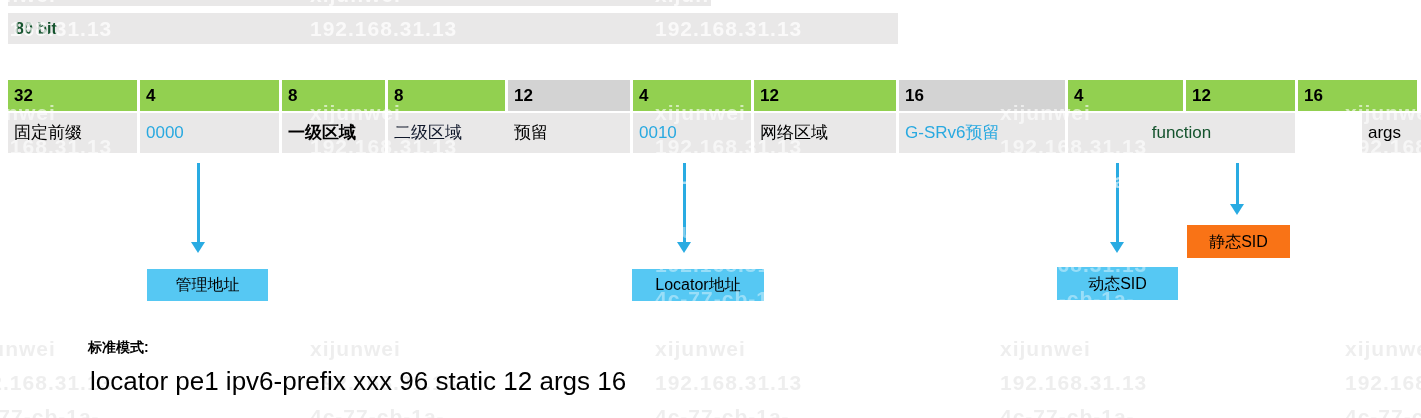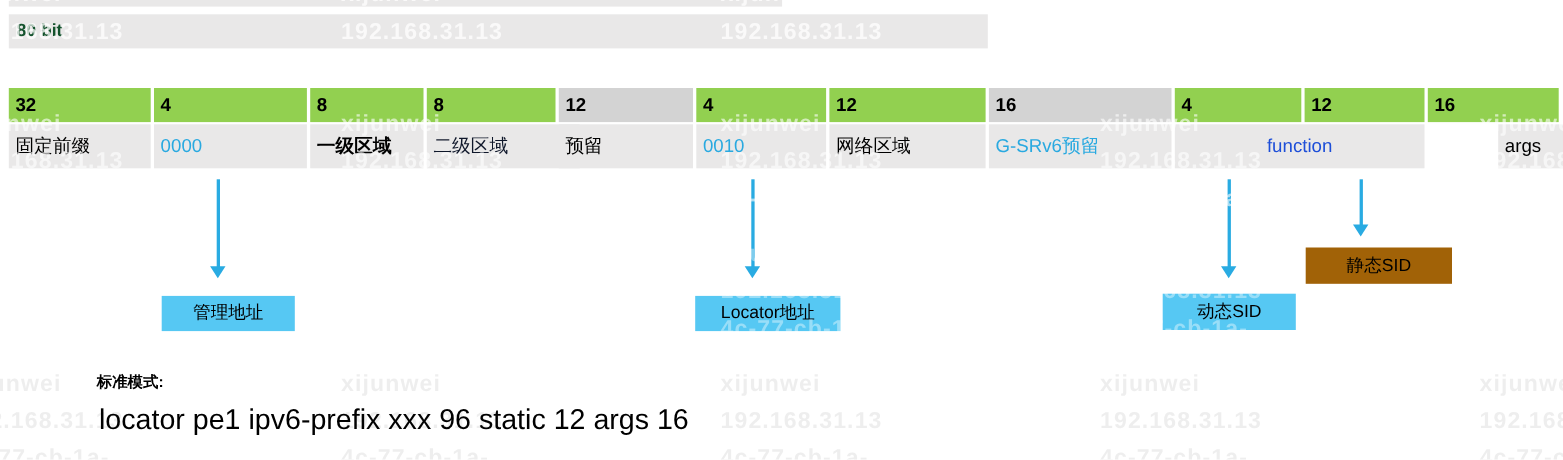--- a/index.html
+++ b/index.html
@@ -61,36 +61,36 @@
     </div>
   <div id="labels-row">
       <div class="label-cell" style="left: 8px; width: 129px; background: rgb(233, 232, 232); color: rgb(0, 0, 0);">固定前缀</div>
       <div class="label-cell" style="left: 140px; width: 139px; background: rgb(233, 232, 232); color: rgb(41, 169, 224);">0000</div>
       <div class="label-cell" style="left: 282px; width: 103px; background: rgb(233, 232, 232); color: rgb(0, 0, 0); font-weight: bold;">一级区域</div>
       <div class="label-cell" style="left: 388px; width: 139px; background: rgb(233, 232, 232); color: #0f172a;">二级区域</div>
       <div class="label-cell" style="left: 508px; width: 122px; background: rgb(233, 232, 232); color: rgb(0, 0, 0);">预留</div>
       <div class="label-cell" style="left: 633px; width: 118px; background: rgb(233, 232, 232); color: rgb(41, 169, 224);">0010</div>
       <div class="label-cell" style="left: 754px; width: 142px; background: rgb(233, 232, 232); color: rgb(0, 0, 0);">网络区域</div>
       <div class="label-cell" style="left: 899px; width: 166px; background: rgb(233, 232, 232); color: rgb(41, 169, 224);">G-SRv6预留</div>
-      <div class="label-cell center" style="left: 1068px; width: 227px; background: rgb(233, 232, 232); color: #1d4ed8;">function</div>
+      <div class="label-cell center" style="left: 1068px; width: 227px; background: rgb(233, 232, 232); color: #14532d;">function</div>
       <div class="label-cell" style="left: 1362px; width: 119px; background: rgb(233, 232, 232); color: rgb(0, 0, 0);">args</div>
     </div>
   <div id="callouts-layer">
       <div class="arrow-line" style="left: 197px; top: 163px; height: 80px; background: rgb(41, 171, 226);"></div>
       <div class="arrow-head" style="left: 191px; top: 242px; border-top: 11px solid rgb(41, 171, 226);"></div>
       <div class="callout-box" style="left: 147px; top: 269px; width: 121px; height: 32px; line-height: 32px; background: rgb(86, 200, 243);">管理地址</div>
       <div class="arrow-line" style="left: 683px; top: 163px; height: 80px; background: rgb(41, 171, 226);"></div>
       <div class="arrow-head" style="left: 677px; top: 242px; border-top: 11px solid rgb(41, 171, 226);"></div>
       <div class="callout-box" style="left: 632px; top: 269px; width: 132px; height: 32px; line-height: 32px; background: rgb(86, 200, 243);">Locator地址</div>
       <div class="arrow-line" style="left: 1116px; top: 163px; height: 80px; background: rgb(41, 171, 226);"></div>
       <div class="arrow-head" style="left: 1110px; top: 242px; border-top: 11px solid rgb(41, 171, 226);"></div>
       <div class="callout-box" style="left: 1057px; top: 267px; width: 121px; height: 33px; line-height: 33px; background: rgb(86, 200, 243);">动态SID</div>
       <div class="arrow-line" style="left: 1236px; top: 163px; height: 42px; background: rgb(41, 171, 226);"></div>
       <div class="arrow-head" style="left: 1230px; top: 204px; border-top: 11px solid rgb(41, 171, 226);"></div>
-      <div class="callout-box" style="left: 1187px; top: 225px; width: 133px; height: 33px; line-height: 33px; background: #a16207;">静态SID</div>
+      <div class="callout-box" style="left: 1187px; top: 225px; width: 103px; height: 33px; line-height: 33px; background: #f97316;">静态SID</div>
     </div>
   <div id="watermark-layer">
       <div class="wm-tile" style="left: -35px; top: -22px; color: rgba(255, 255, 255, 0.75);">xijunwei<br>192.168.31.13<br>4c-77-cb-1a-</div>
       <div class="wm-tile" style="left: 310px; top: -22px; color: rgba(255, 255, 255, 0.75);">xijunwei<br>192.168.31.13<br>4c-77-cb-1a-</div>
       <div class="wm-tile" style="left: 655px; top: -22px; color: rgba(255, 255, 255, 0.75);">xijunwei<br>192.168.31.13<br>4c-77-cb-1a-</div>
       <div class="wm-tile" style="left: 1000px; top: -22px; color: rgba(255, 255, 255, 0.75);">xijunwei<br>192.168.31.13<br>4c-77-cb-1a-</div>
       <div class="wm-tile" style="left: 1345px; top: -22px; color: rgba(255, 255, 255, 0.75);">xijunwei<br>192.168.31.13<br>4c-77-cb-1a-</div>
       <div class="wm-tile" style="left: -35px; top: 96px; color: rgba(255, 255, 255, 0.6);">xijunwei<br>192.168.31.13<br>4c-77-cb-1a-</div>
       <div class="wm-tile" style="left: 310px; top: 96px; color: rgba(255, 255, 255, 0.6);">xijunwei<br>192.168.31.13<br>4c-77-cb-1a-</div>
       <div class="wm-tile" style="left: 655px; top: 96px; color: rgba(255, 255, 255, 0.6);">xijunwei<br>192.168.31.13<br>4c-77-cb-1a-</div>

